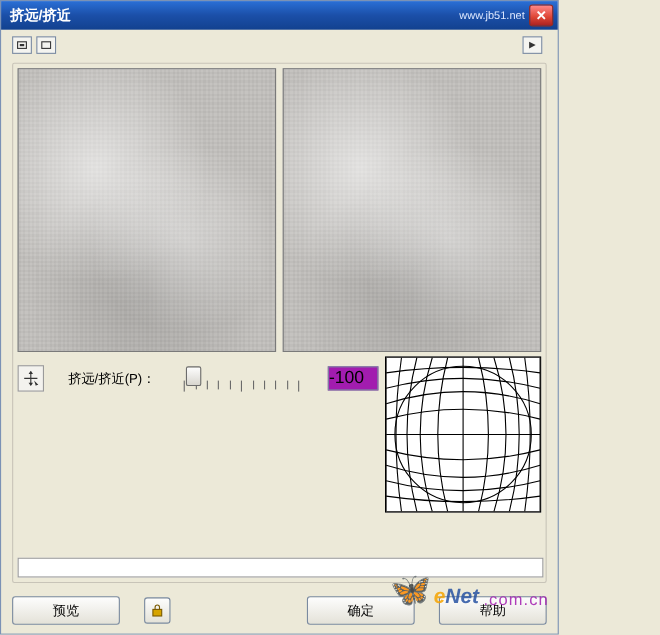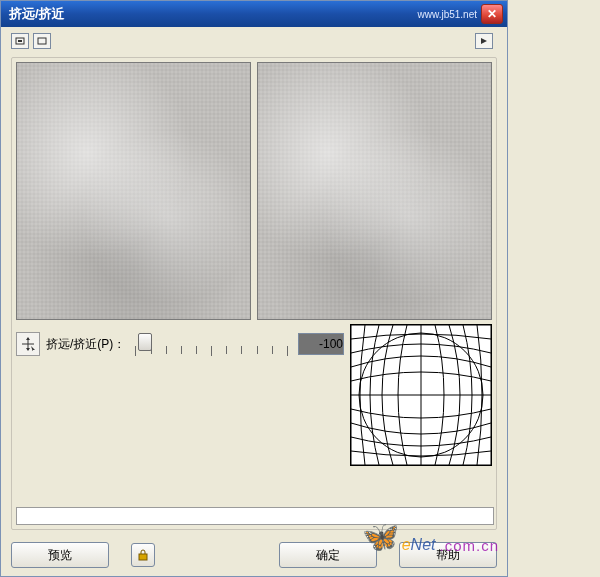--- a/index.html
+++ b/index.html
@@ -18,39 +18,39 @@
   .preview{flex:1;border:1px solid #7a7a7a;background:#bfbfbf;position:relative;overflow:hidden;}
   .preview::before{content:"";position:absolute;inset:0;
     background:
       radial-gradient(circle at 30% 35%,rgba(255,255,255,.55),transparent 45%),
       radial-gradient(circle at 65% 60%,rgba(255,255,255,.4),transparent 40%),
       radial-gradient(circle at 50% 80%,rgba(0,0,0,.12),transparent 45%),
       repeating-linear-gradient(0deg,rgba(0,0,0,.03) 0 2px,transparent 2px 4px),
       repeating-linear-gradient(90deg,rgba(0,0,0,.03) 0 2px,transparent 2px 4px),
       #c5c3c0;
   }
-  .slider-row{display:flex;align-items:center;margin-top:8px;gap:6px;}
+  .slider-row{display:flex;align-items:center;margin-top:8px;gap:22px;}
   .tool-icon{width:22px;height:22px;border:1px solid #9a9a9a;background:#f3f2ee;display:flex;align-items:center;justify-content:center;}
   .slider-label{white-space:nowrap;}
   .slider-track{flex:1;height:24px;position:relative;margin:0 4px;}
   .slider-ticks{position:absolute;left:0;right:0;bottom:2px;height:8px;display:flex;justify-content:space-between;}
   .slider-ticks span{width:1px;height:8px;background:#6a6a6a;}
   .slider-ticks span.big{height:10px;}
   .slider-thumb{position:absolute;top:1px;width:12px;height:16px;background:linear-gradient(to bottom,#fdfdfd,#d8d6cf);border:1px solid #6c6c6c;border-radius:2px;}
-  .value-box{width:44px;height:20px;border:1px solid #7a8aa0;background:#737373;text-align:right;line-height:20px;font-size:12px;}
+  .value-box{width:44px;height:20px;border:1px solid #7a8aa0;background:#a21caf;text-align:left;line-height:20px;font-size:16px;}
   .grid-preview{width:140px;height:140px;border:1px solid #000;background:#fff;margin-left:6px;}
   .lower-row{display:flex;align-items:flex-start;margin-top:4px;}
   .lower-left{flex:1;display:flex;flex-direction:column;}
   .progress{height:16px;border:1px solid #9b9b9b;background:#fff;margin-top:auto;width:100%;}
   .button-row{display:flex;align-items:center;padding:6px 10px 8px 10px;gap:22px;}
   .btn{height:24px;min-width:72px;border:1px solid #7a8aa0;background:linear-gradient(to bottom,#fdfdfd,#e4e2d8);border-radius:3px;display:flex;align-items:center;justify-content:center;padding:0 12px;font-size:12px;}
   .lock-icon{width:22px;height:22px;border:1px solid #7a8aa0;background:linear-gradient(to bottom,#fdfdfd,#e4e2d8);border-radius:3px;display:flex;align-items:center;justify-content:center;}
   .watermark{position:absolute;right:8px;bottom:22px;display:flex;align-items:flex-end;gap:2px;pointer-events:none;opacity:.85;}
   .watermark .bf{font-size:30px;color:#999;}
-  .watermark .enet{font-size:16px;font-style:italic;font-weight:normal;}
+  .watermark .enet{font-size:19px;font-style:italic;font-weight:bold;}
   .watermark .enet .e{color:#f6a400;}
   .watermark .enet .net{color:#2853a3;}
   .watermark .cn{font-size:15px;color:#a21caf;letter-spacing:1px;margin-left:2px;}
   .rel{position:relative;}
 </style>
 </head>
 <body>
 
 <div class="window rel">
   <div class="titlebar">

